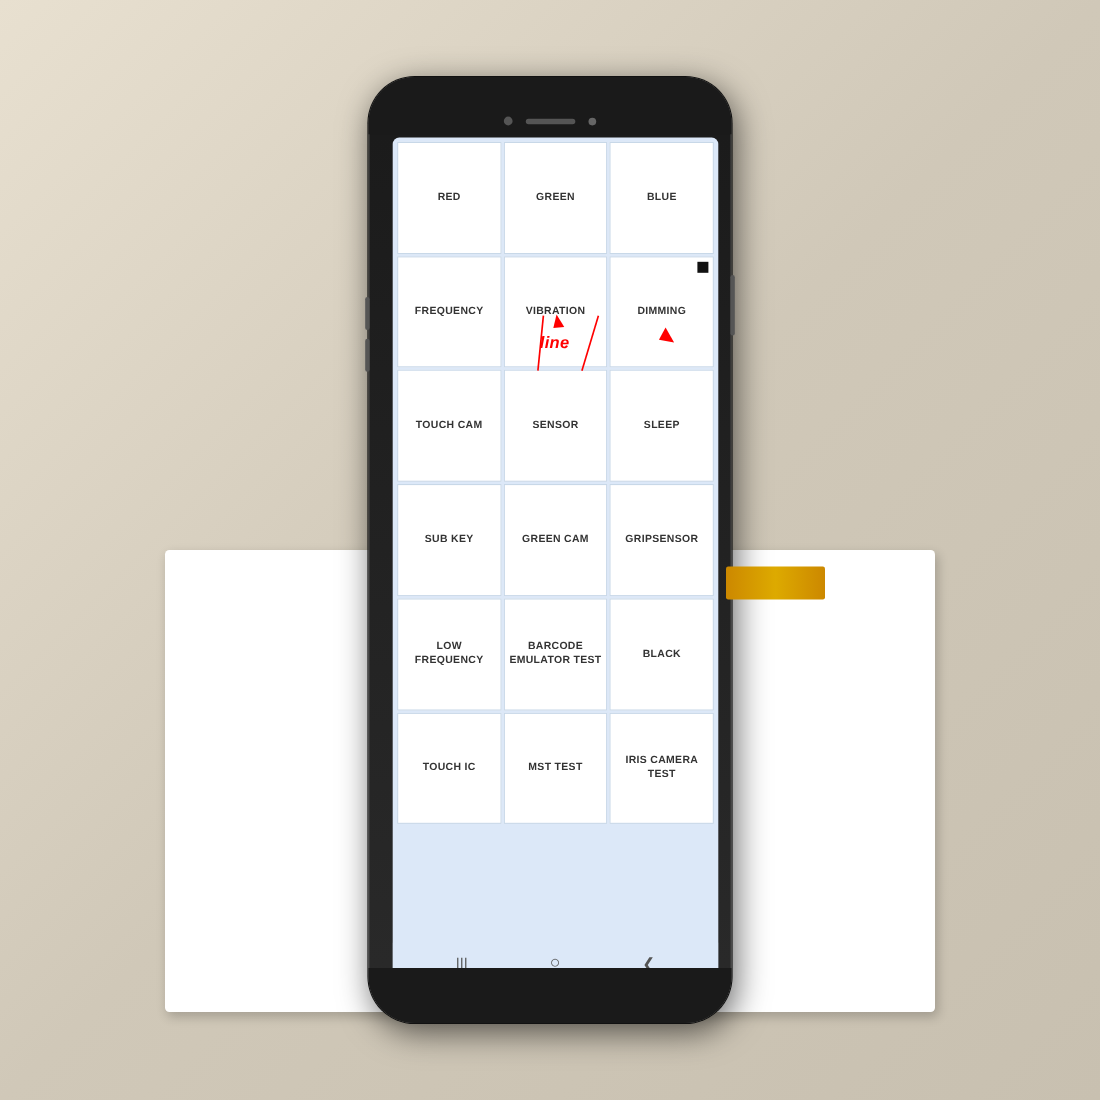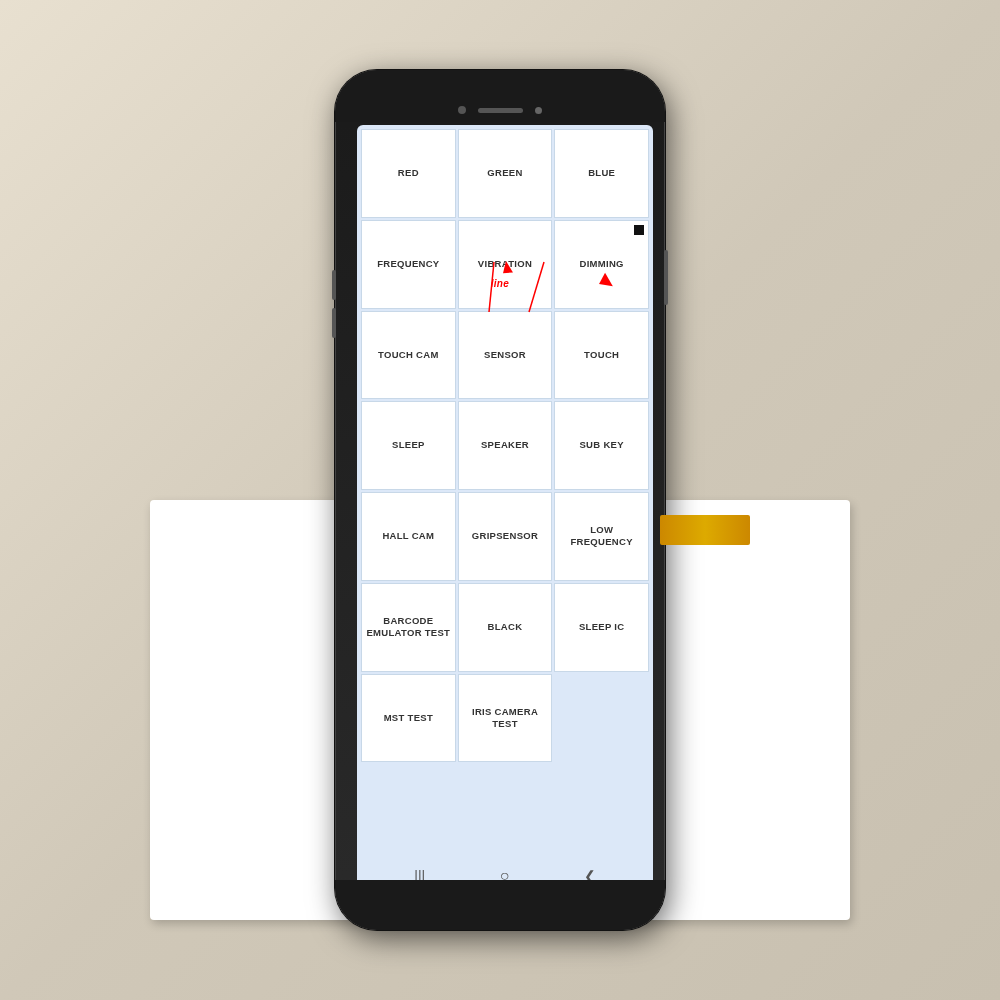--- a/index.html
+++ b/index.html
@@ -230,54 +230,48 @@
 
           <div style="position:absolute;top:-55px;left:20px;pointer-events:none;z-index:30;">
             <svg width="100" height="60" style="overflow:visible;">
 
               <line x1="10" y1="55" x2="15" y2="5" stroke="red" stroke-width="1.5"></line>
               <polygon points="12,0 18,12 8,12" fill="red" transform="translate(15,5) rotate(-5)"></polygon>
 
               <line x1="50" y1="55" x2="65" y2="5" stroke="red" stroke-width="1.5"></line>
               <polygon points="62,0 72,12 58,12" fill="red" transform="translate(65,5) rotate(10)"></polygon>
             </svg>
-            <div style="position:absolute;top:20px;left:12px;color:red;font-size:10px;font-weight:bold;font-style:italic;">line</div>
+            <div style="position:absolute;top:20px;left:12px;color:red;font-size:15px;font-weight:bold;font-style:italic;">line</div>
           </div>
         </div>
-        <div class="grid-cell">
-            <span>TOUCH</span>
-          </div>
 
         <div class="grid-cell">
             <span>SLEEP</span>
           </div>
         <div class="grid-cell">
-            <span>SPEAKER</span>
-          </div>
-        <div class="grid-cell">
             <span>SUB KEY</span>
           </div>
 
         <div class="grid-cell">
-            <span>HALL CAM</span>
+            <span>GREEN CAM</span>
           </div>
         <div class="grid-cell">
             <span>GRIPSENSOR</span>
           </div>
 
         <div class="grid-cell">
             <span>LOW FREQUENCY</span>
           </div>
         <div class="grid-cell">BARCODE<br>EMULATOR TEST</div>
         <div class="grid-cell">
             <span>BLACK</span>
           </div>
 
         <div class="grid-cell">
-            <span>SLEEP IC</span>
+            <span>TOUCH IC</span>
           </div>
         <div class="grid-cell">
             <span>MST TEST</span>
           </div>
 
         <div class="grid-cell">IRIS CAMERA<br>TEST</div>
         <div class="grid-cell empty"></div>
         <div class="grid-cell empty"></div>
       </div>
 

